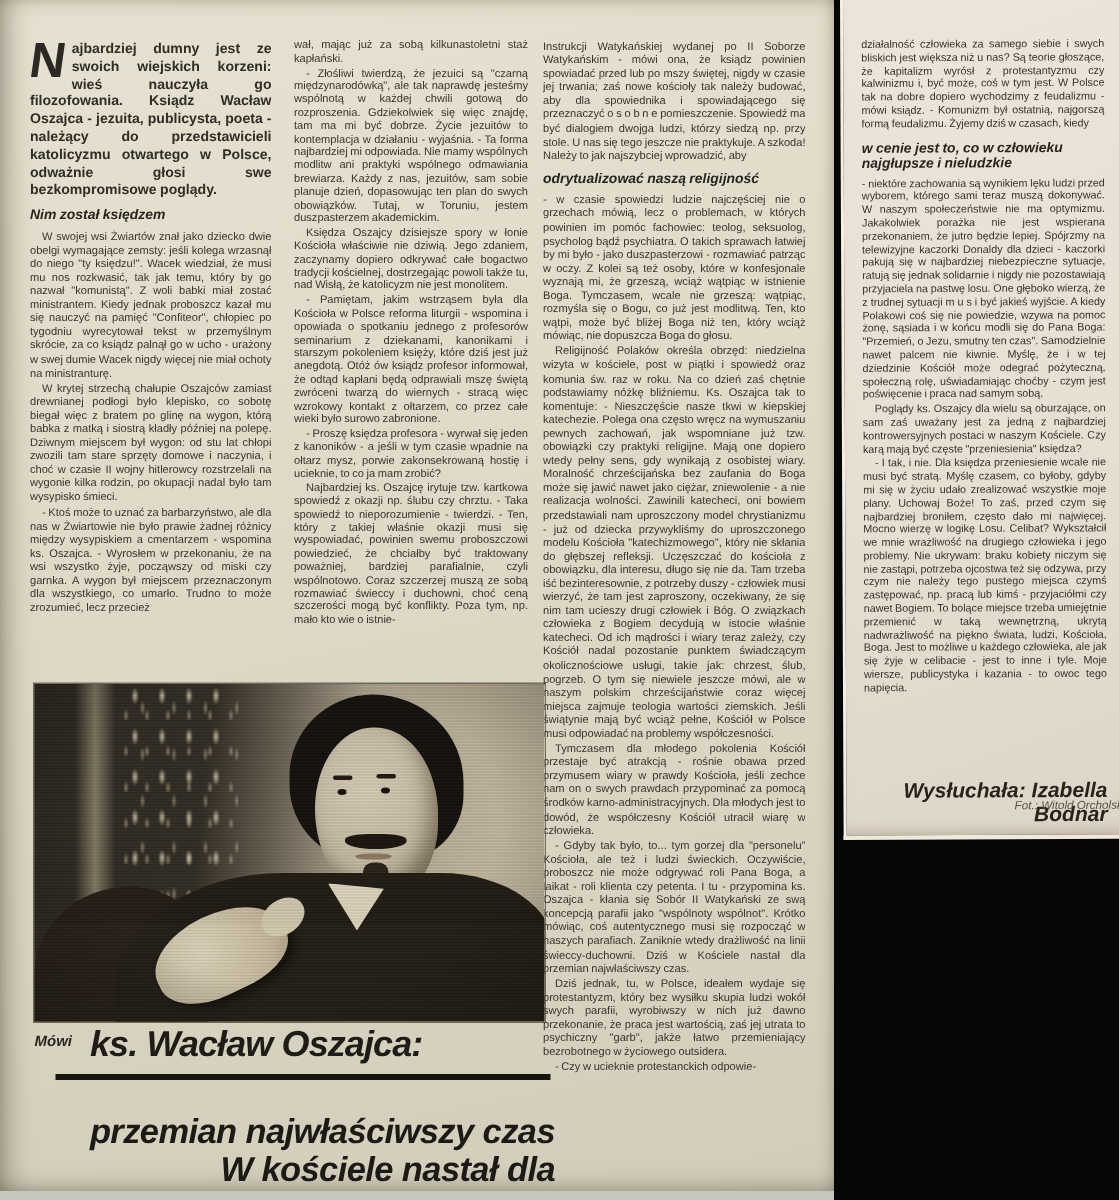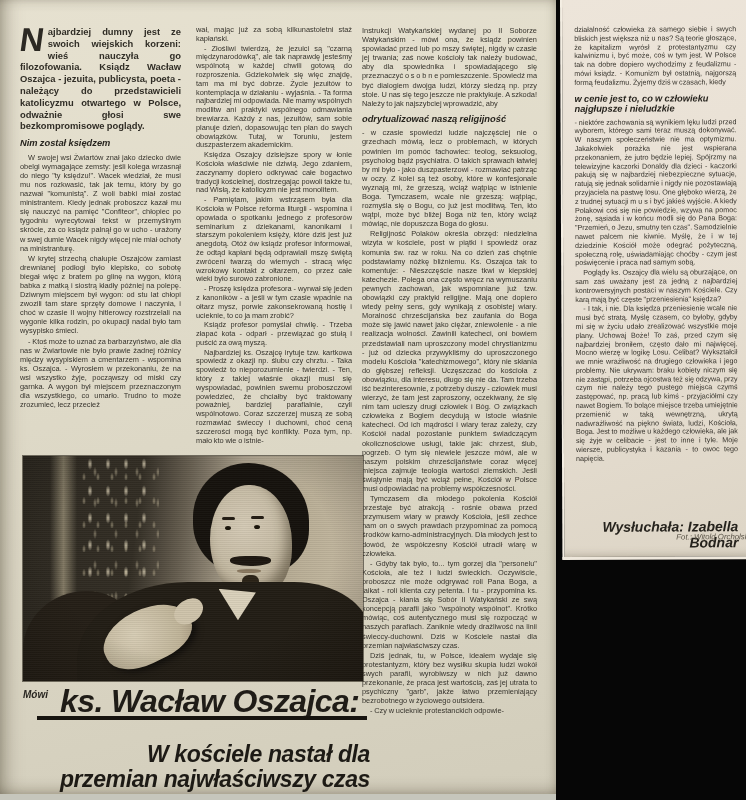--- a/index.html
+++ b/index.html
@@ -63,21 +63,21 @@
     background:radial-gradient(circle at 38% 38%,#d7cdb5 0%,#c0b499 70%,#a2957b 100%);
     box-shadow:3px 4px 7px rgba(0,0,0,.55);}
   .ph-thumb{left:44%;top:64%;width:9%;height:10%;border-radius:50%;transform:rotate(-35deg);
     background:#cfc4ab;}
   .ph-grain{left:0;top:0;right:0;bottom:0;
     background:repeating-linear-gradient(0deg,rgba(0,0,0,.05) 0 1px,rgba(255,255,255,.025) 1px 2px),
                radial-gradient(ellipse at 50% 42%,rgba(0,0,0,0) 58%,rgba(18,14,8,.38) 100%);}
   
   .kicker{position:absolute;left:23px;top:689px;font-style:italic;font-weight:600;font-size:10px;color:#2a2722;}
   .cap-name{position:absolute;left:60px;top:683px;width:320px;font-weight:bold;font-style:italic;
-    font-size:32px;letter-spacing:-0.6px;color:#1f1c17;white-space:nowrap;}
+    font-size:24px;letter-spacing:-0.6px;color:#1f1c17;white-space:nowrap;}
   .cap-rule{position:absolute;left:37px;top:716px;width:330px;height:4px;background:#17140f;}
   .headline{position:absolute;left:14px;top:742px;width:356px;text-align:right;font-weight:bold;
     font-style:italic;font-size:23px;line-height:25px;letter-spacing:-0.4px;color:#1d1a15;}
   
   .byline{position:absolute;right:12px;top:519px;width:170px;text-align:right;
     font-weight:bold;font-style:italic;font-size:14px;color:#26231d;}
   .credit{position:absolute;right:0;top:533px;width:170px;text-align:right;
     font-style:italic;font-size:7.8px;color:#585246;}
 </style>
 </head>
@@ -94,21 +94,20 @@
       <p>W krytej strzechą chałupie Oszajców zamiast drewnianej podłogi było klepisko, co sobotę biegał więc z bratem po glinę na wygon, którą babka z matką i siostrą kładły później na polepę. Dziwnym miejscem był wygon: od stu lat chłopi zwozili tam stare sprzęty domowe i naczynia, i choć w czasie II wojny hitlerowcy rozstrzelali na wygonie kilka rodzin, po okupacji nadal było tam wysypisko śmieci.</p>
       <p>- Ktoś może to uznać za barbarzyństwo, ale dla nas w Żwiartowie nie było prawie żadnej różnicy między wysypiskiem a cmentarzem - wspomina ks. Oszajca. - Wyrosłem w przekonaniu, że na wsi wszystko żyje, począwszy od miski czy garnka. A wygon był miejscem przeznaczonym dla wszystkiego, co umarło. Trudno to może zrozumieć, lecz przecież</p>
     </div>
 
     <div class="col col2">
       <p class="no-ind">wał, mając już za sobą kilkunastoletni staż kapłański.</p>
       <p>- Złośliwi twierdzą, że jezuici są "czarną międzynarodówką", ale tak naprawdę jesteśmy wspólnotą w każdej chwili gotową do rozproszenia. Gdziekolwiek się więc znajdę, tam ma mi być dobrze. Życie jezuitów to kontemplacja w działaniu - wyjaśnia. - Ta forma najbardziej mi odpowiada. Nie mamy wspólnych modlitw ani praktyki wspólnego odmawiania brewiarza. Każdy z nas, jezuitów, sam sobie planuje dzień, dopasowując ten plan do swych obowiązków. Tutaj, w Toruniu, jestem duszpasterzem akademickim.</p>
       <p>Księdza Oszajcy dzisiejsze spory w łonie Kościoła właściwie nie dziwią. Jego zdaniem, zaczynamy dopiero odkrywać całe bogactwo tradycji kościelnej, dostrzegając powoli także tu, nad Wisłą, że katolicyzm nie jest monolitem.</p>
       <p>- Pamiętam, jakim wstrząsem była dla Kościoła w Polsce reforma liturgii - wspomina i opowiada o spotkaniu jednego z profesorów seminarium z dziekanami, kanonikami i starszym pokoleniem księży, które dziś jest już anegdotą. Otóż ów ksiądz profesor informował, że odtąd kapłani będą odprawiali mszę świętą zwróceni twarzą do wiernych - stracą więc wzrokowy kontakt z ołtarzem, co przez całe wieki było surowo zabronione.</p>
       <p>- Proszę księdza profesora - wyrwał się jeden z kanoników - a jeśli w tym czasie wpadnie na ołtarz mysz, porwie zakonsekrowaną hostię i ucieknie, to co ja mam zrobić?</p>
-      <p>Ksiądz profesor pomyślał chwilę. - Trzeba złapać kota - odparł - przewiązać go stułą i puścić za ową myszą.</p>
       <p>Najbardziej ks. Oszajcę irytuje tzw. kartkowa spowiedź z okazji np. ślubu czy chrztu. - Taka spowiedź to nieporozumienie - twierdzi. - Ten, który z takiej właśnie okazji musi się wyspowiadać, powinien swemu proboszczowi powiedzieć, że chciałby być traktowany poważniej, bardziej parafialnie, czyli wspólnotowo. Coraz szczerzej muszą ze sobą rozmawiać świeccy i duchowni, choć ceną szczerości mogą być konflikty. Poza tym, np. mało kto wie o istnie-</p>
     </div>
 
     <div class="col col3">
       <p class="no-ind">Instrukcji Watykańskiej wydanej po II Soborze Watykańskim - mówi ona, że ksiądz powinien spowiadać przed lub po mszy świętej, nigdy w czasie jej trwania; zaś nowe kościoły tak należy budować, aby dla spowiednika i spowiadającego się przeznaczyć o s o b n e pomieszczenie. Spowiedź ma być dialogiem dwojga ludzi, którzy siedzą np. przy stole. U nas się tego jeszcze nie praktykuje. A szkoda! Należy to jak najszybciej wprowadzić, aby</p>
       <div class="subhead">odrytualizować naszą religijność</div>
       <p class="no-ind">- w czasie spowiedzi ludzie najczęściej nie o grzechach mówią, lecz o problemach, w których powinien im pomóc fachowiec: teolog, seksuolog, psycholog bądź psychiatra. O takich sprawach łatwiej by mi było - jako duszpasterzowi - rozmawiać patrząc w oczy. Z kolei są też osoby, które w konfesjonale wyznają mi, że grzeszą, wciąż wątpiąc w istnienie Boga. Tymczasem, wcale nie grzeszą: wątpiąc, rozmyśla się o Bogu, co już jest modlitwą. Ten, kto wątpi, może być bliżej Boga niż ten, który wciąż mówiąc, nie dopuszcza Boga do głosu.</p>
       <p>Religijność Polaków określa obrzęd: niedzielna wizyta w kościele, post w piątki i spowiedź oraz komunia św. raz w roku. Na co dzień zaś chętnie podstawiamy nóżkę bliźniemu. Ks. Oszajca tak to komentuje: - Nieszczęście nasze tkwi w kiepskiej katechezie. Polega ona często wręcz na wymuszaniu pewnych zachowań, jak wspomniane już tzw. obowiązki czy praktyki religijne. Mają one dopiero wtedy pełny sens, gdy wynikają z osobistej wiary. Moralność chrześcijańska bez zaufania do Boga może się jawić nawet jako ciężar, zniewolenie - a nie realizacja wolności. Zawinili katecheci, oni bowiem przedstawiali nam uproszczony model chrystianizmu - już od dziecka przywykliśmy do uproszczonego modelu Kościoła "katechizmowego", który nie skłania do głębszej refleksji. Uczęszczać do kościoła z obowiązku, dla interesu, długo się nie da. Tam trzeba iść bezinteresownie, z potrzeby duszy - człowiek musi wierzyć, że tam jest zaproszony, oczekiwany, że się nim tam ucieszy drugi człowiek i Bóg. O związkach człowieka z Bogiem decydują w istocie właśnie katecheci. Od ich mądrości i wiary teraz zależy, czy Kościół nadal pozostanie punktem świadczącym okolicznościowe usługi, takie jak: chrzest, ślub, pogrzeb. O tym się niewiele jeszcze mówi, ale w naszym polskim chrześcijaństwie coraz więcej miejsca zajmuje teologia wartości ziemskich. Jeśli świątynie mają być wciąż pełne, Kościół w Polsce musi odpowiadać na problemy współczesności.</p>
       <p>Tymczasem dla młodego pokolenia Kościół przestaje być atrakcją - rośnie obawa przed przymusem wiary w prawdy Kościoła, jeśli zechce nam on o swych prawdach przypominać za pomocą środków karno-administracyjnych. Dla młodych jest to dowód, że współczesny Kościół utracił wiarę w człowieka.</p>
       <p>- Gdyby tak było, to... tym gorzej dla "personelu" Kościoła, ale też i ludzi świeckich. Oczywiście, proboszcz nie może odgrywać roli Pana Boga, a laikat - roli klienta czy petenta. I tu - przypomina ks. Oszajca - kłania się Sobór II Watykański ze swą koncepcją parafii jako "wspólnoty wspólnot". Krótko mówiąc, coś autentycznego musi się rozpocząć w naszych parafiach. Zaniknie wtedy drażliwość na linii świeccy-duchowni. Dziś w Kościele nastał dla przemian najwłaściwszy czas.</p>
@@ -133,22 +132,22 @@
       <div class="ph ph-collar"></div>
       <div class="ph ph-hand"></div>
       <div class="ph ph-thumb"></div>
       <div class="ph ph-grain"></div>
     </div>
 
     <div class="kicker">Mówi</div>
     <div class="cap-name">ks. Wacław Oszajca:</div>
     <div class="cap-rule"></div>
     <div class="headline">
+      <div>przemian najwłaściwszy czas</div>
       <div>W kościele nastał dla</div>
-      <div>przemian najwłaściwszy czas</div>
     </div>
   </div>
 
   <div class="bottom-strip"></div>
 
   <div class="page-right">
     <div class="col col4">
       <p class="no-ind">działalność człowieka za samego siebie i swych bliskich jest większa niż u nas? Są teorie głoszące, że kapitalizm wyrósł z protestantyzmu czy kalwinizmu i, być może, coś w tym jest. W Polsce tak na dobre dopiero wychodzimy z feudalizmu - mówi ksiądz. - Komunizm był ostatnią, najgorszą formą feudalizmu. Żyjemy dziś w czasach, kiedy</p>
       <div class="subhead">
         <div>w cenie jest to, co w człowieku</div>

